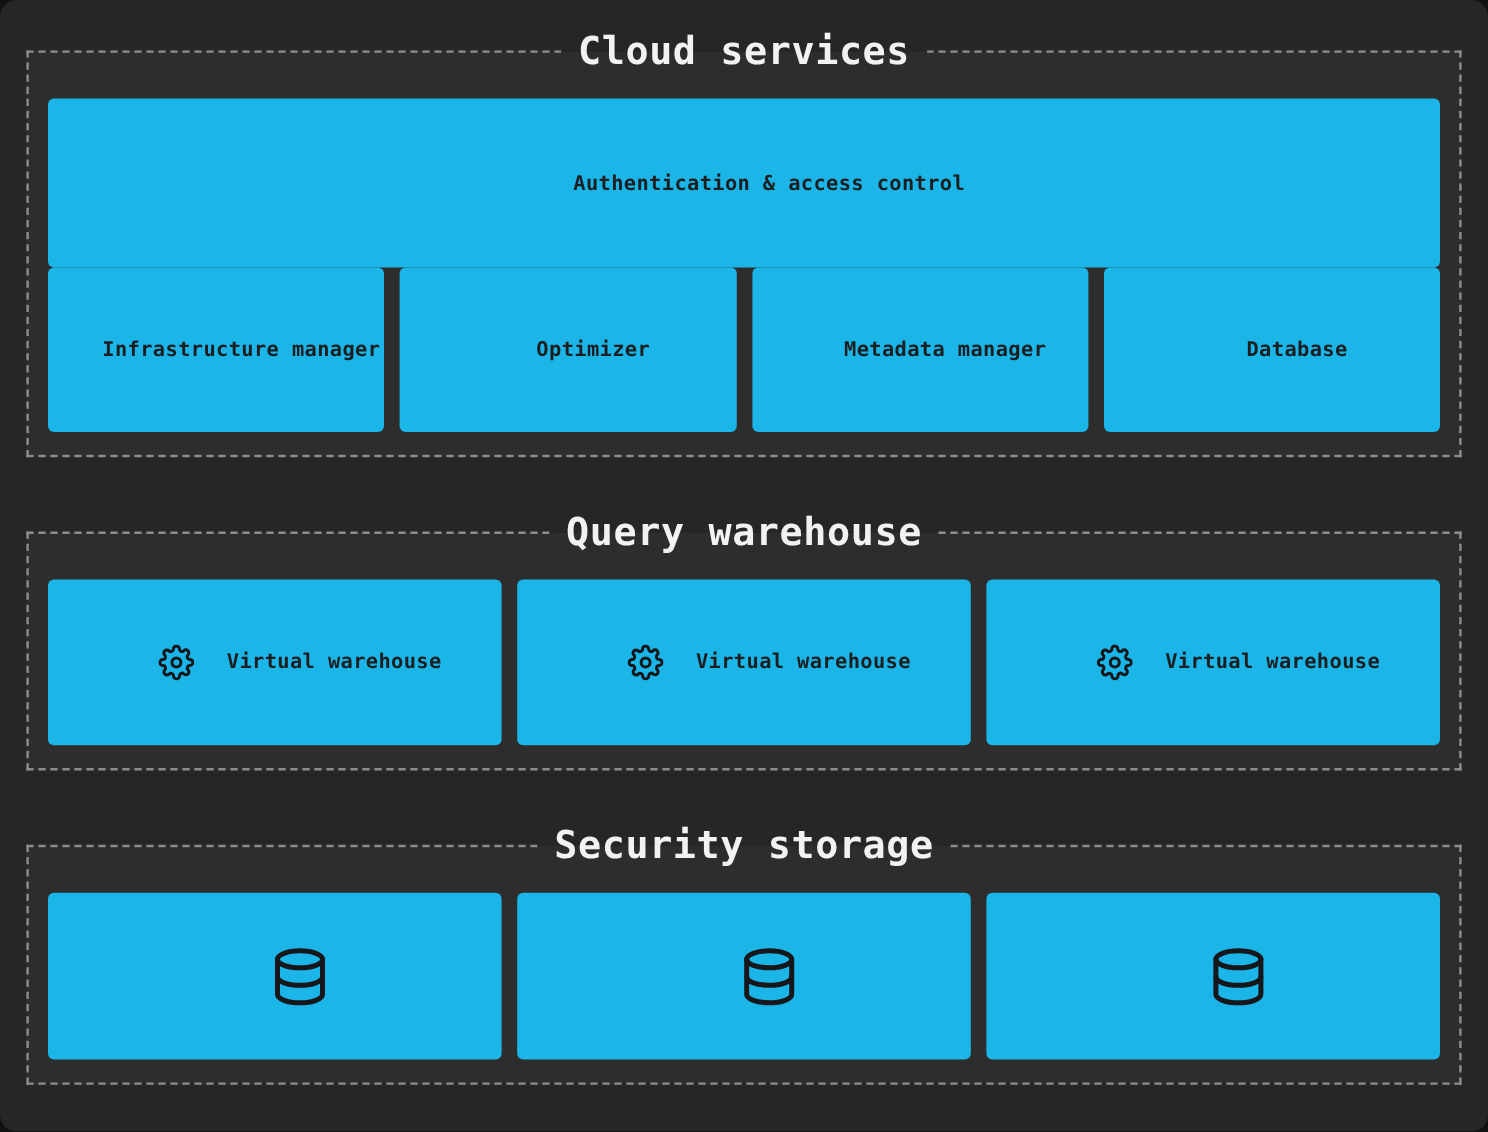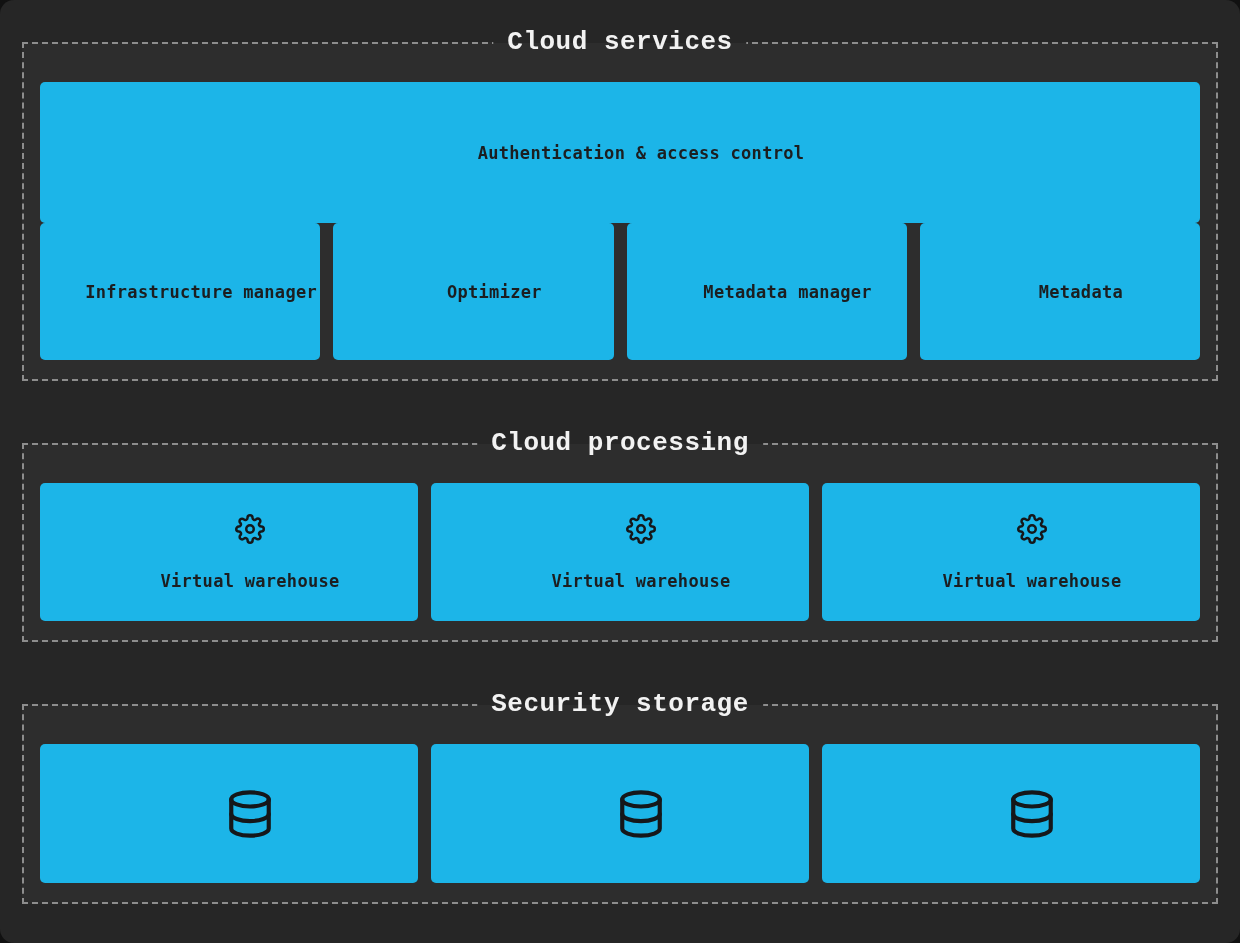--- a/index.html
+++ b/index.html
@@ -19,46 +19,45 @@
     padding: 38px 16px 19px 16px;
   }
   .group + .group { margin-top: 62px; }
   .legend {
     position: absolute;
     left: 50%; top: -1px;
     transform: translate(-50%, -50%);
     padding: 0 14px;
     background: linear-gradient(to bottom, #262626 50%, #2d2d2d 50%);
     color: #f2f2f2;
-    font-size: 26px;
+    font-size: 32px;
     font-weight: 700;
     letter-spacing: 0.5px;
     white-space: nowrap;
     line-height: 1.3;
-    font-family: Liberation Mono, monospace;
   }
   .box {
     background: #1cb5e8;
     border-radius: 5px;
     display: flex;
     align-items: center;
     justify-content: center;
     color: #1c1e20;
     font-size: 17px;
     font-weight: 700;
     letter-spacing: 0.3px;
     padding-left: 42px;
   }
   .box-wide { height: 141px; }
   .row { display: grid; gap: 13px; }
   .row-4 { grid-template-columns: repeat(4, 1fr); height: 137px; }
   .row-3 { grid-template-columns: repeat(3, 1fr); }
   .row-wh { height: 138px; }
   .row-db { height: 139px; }
-  .box-col { flex-direction: column; gap: 27px; }
+  .box-col { flex-direction: row; gap: 27px; }
   .icon { display: flex; align-items: center; justify-content: center; }
   .icon svg { display: block; stroke: #15171a; fill: none; stroke-width: 2; stroke-linecap: round; stroke-linejoin: round; }
 </style>
 </head>
 <body>
 
 <div class="page">
 
   <section class="group">
     <div class="legend">Cloud services</div>
@@ -69,27 +68,27 @@
       <div class="box">
         <span>Infrastructure manager</span>
       </div>
       <div class="box">
         <span>Optimizer</span>
       </div>
       <div class="box">
         <span>Metadata manager</span>
       </div>
       <div class="box">
-        <span>Metadata</span>
+        <span>Database</span>
       </div>
     </div>
   </section>
 
   <section class="group">
-    <div class="legend">Cloud processing</div>
+    <div class="legend">Query warehouse</div>
     <div class="row row-3 row-wh">
 
       <div class="box box-col">
         <span class="icon">
           <svg width="30" height="30" viewBox="0 0 24 24">
               <circle cx="12" cy="12" r="3"></circle>
               <path d="M19.4 15a1.65 1.65 0 0 0 .33 1.82l.06.06a2 2 0 0 1 0 2.83 2 2 0 0 1-2.83 0l-.06-.06a1.65 1.65 0 0 0-1.82-.33 1.65 1.65 0 0 0-1 1.51V21a2 2 0 0 1-2 2 2 2 0 0 1-2-2v-.09A1.65 1.65 0 0 0 9 19.4a1.65 1.65 0 0 0-1.82.33l-.06.06a2 2 0 0 1-2.83 0 2 2 0 0 1 0-2.83l.06-.06a1.65 1.65 0 0 0 .33-1.82 1.65 1.65 0 0 0-1.51-1H3a2 2 0 0 1-2-2 2 2 0 0 1 2-2h.09A1.65 1.65 0 0 0 4.6 9a1.65 1.65 0 0 0-.33-1.82l-.06-.06a2 2 0 0 1 0-2.83 2 2 0 0 1 2.83 0l.06.06a1.65 1.65 0 0 0 1.82.33H9a1.65 1.65 0 0 0 1-1.51V3a2 2 0 0 1 2-2 2 2 0 0 1 2 2v.09a1.65 1.65 0 0 0 1 1.51 1.65 1.65 0 0 0 1.82-.33l.06-.06a2 2 0 0 1 2.83 0 2 2 0 0 1 0 2.83l-.06.06a1.65 1.65 0 0 0-.33 1.82V9a1.65 1.65 0 0 0 1.51 1H21a2 2 0 0 1 2 2 2 2 0 0 1-2 2h-.09a1.65 1.65 0 0 0-1.51 1z"></path>
             </svg>
         </span>
         <span>Virtual warehouse</span>

